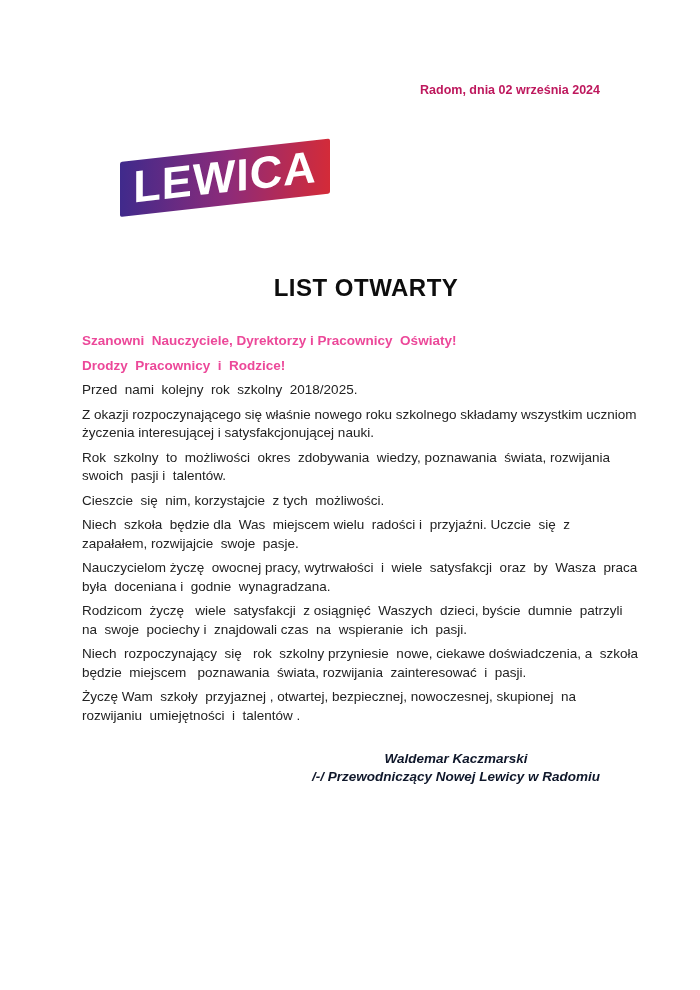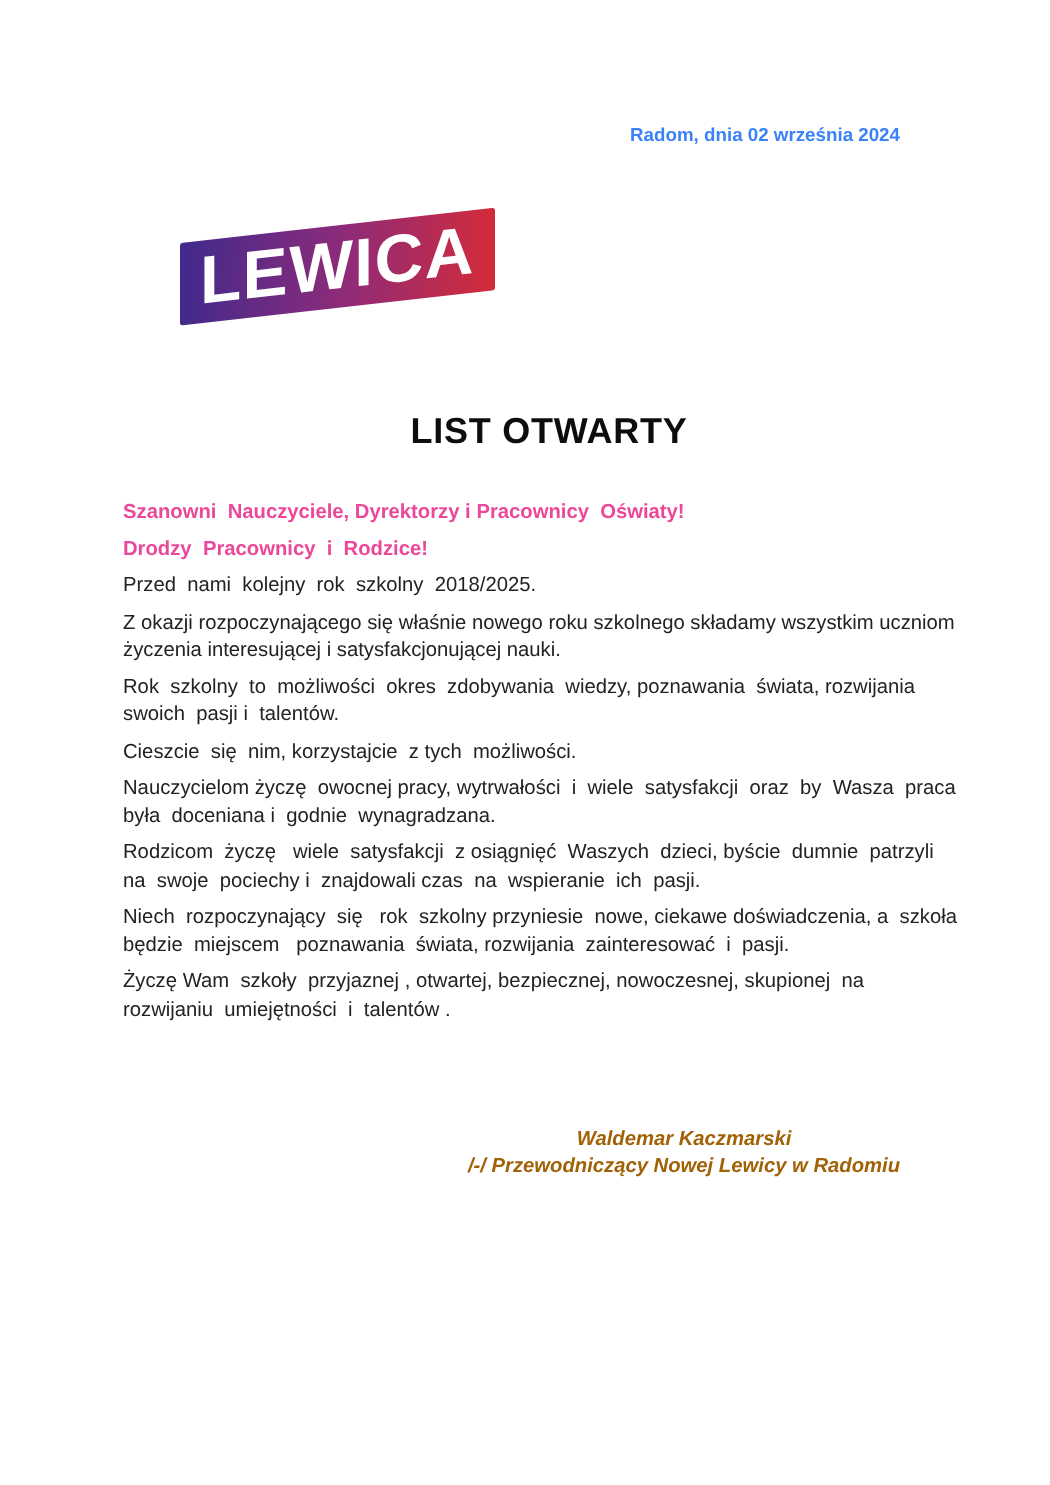--- a/index.html
+++ b/index.html
@@ -13,21 +13,21 @@
     position: relative;
     width: 700px; height: 990px;
     background: #ffffff;
     overflow: hidden;
   }
   .date {
     position: absolute;
     top: 83px; right: 100px;
     font-size: 12.5px;
     font-weight: bold;
-    color: #3b82f6;
+    color: #be185d;
   }
   .logo {
     position: absolute;
     left: 120px; top: 162px;
     width: 210px; height: 55px;
     background: linear-gradient(92deg, var(--logo-start) 0%, var(--logo-mid) 52%, var(--logo-end) 100%);
     transform: skewY(-6.4deg);
     transform-origin: 0 0;
     border-radius: 2px;
     display: flex;
@@ -70,21 +70,21 @@
     color: #ec4899;
   }
   .signature {
     position: absolute;
     top: 750px; left: 240px;
     width: 432px;
     text-align: center;
     font-weight: bold;
     font-style: italic;
     font-size: 13.5px;
-    color: #a16207;
+    color: #0f172a;
   }
   .signature p { margin: 0; line-height: 18px; }
   .signature .sig-role { margin-top: 0; }
 </style>
 </head>
 <body>
 
 <div class="page">
 
   <div class="date">Radom, dnia 02 września 2024</div>
@@ -97,20 +97,22 @@
 
   <div class="body-text">
     <p class="bold">Szanowni  Nauczyciele, Dyrektorzy i Pracownicy  Oświaty!</p>
     <p class="bold">Drodzy  Pracownicy  i  Rodzice!</p>
     <p>Przed  nami  kolejny  rok  szkolny  2018/2025.</p>
     <p>Z okazji rozpoczynającego się właśnie nowego roku szkolnego składamy wszystkim uczniom
 życzenia interesującej i satysfakcjonującej nauki.</p>
     <p>Rok  szkolny  to  możliwości  okres  zdobywania  wiedzy, poznawania  świata, rozwijania
 swoich  pasji i  talentów.</p>
     <p>Cieszcie  się  nim, korzystajcie  z tych  możliwości.</p>
+    <p>Niech  szkoła  będzie dla  Was  miejscem wielu  radości i  przyjaźni. Uczcie  się  z
+zapałałem, rozwijajcie  swoje  pasje.</p>
     <p>Nauczycielom życzę  owocnej pracy, wytrwałości  i  wiele  satysfakcji  oraz  by  Wasza  praca
 była  doceniana i  godnie  wynagradzana.</p>
     <p>Rodzicom  życzę   wiele  satysfakcji  z osiągnięć  Waszych  dzieci, byście  dumnie  patrzyli
 na  swoje  pociechy i  znajdowali czas  na  wspieranie  ich  pasji.</p>
     <p>Niech  rozpoczynający  się   rok  szkolny przyniesie  nowe, ciekawe doświadczenia, a  szkoła
 będzie  miejscem   poznawania  świata, rozwijania  zainteresować  i  pasji.</p>
     <p>Życzę Wam  szkoły  przyjaznej , otwartej, bezpiecznej, nowoczesnej, skupionej  na
 rozwijaniu  umiejętności  i  talentów .</p>
   </div>
 

